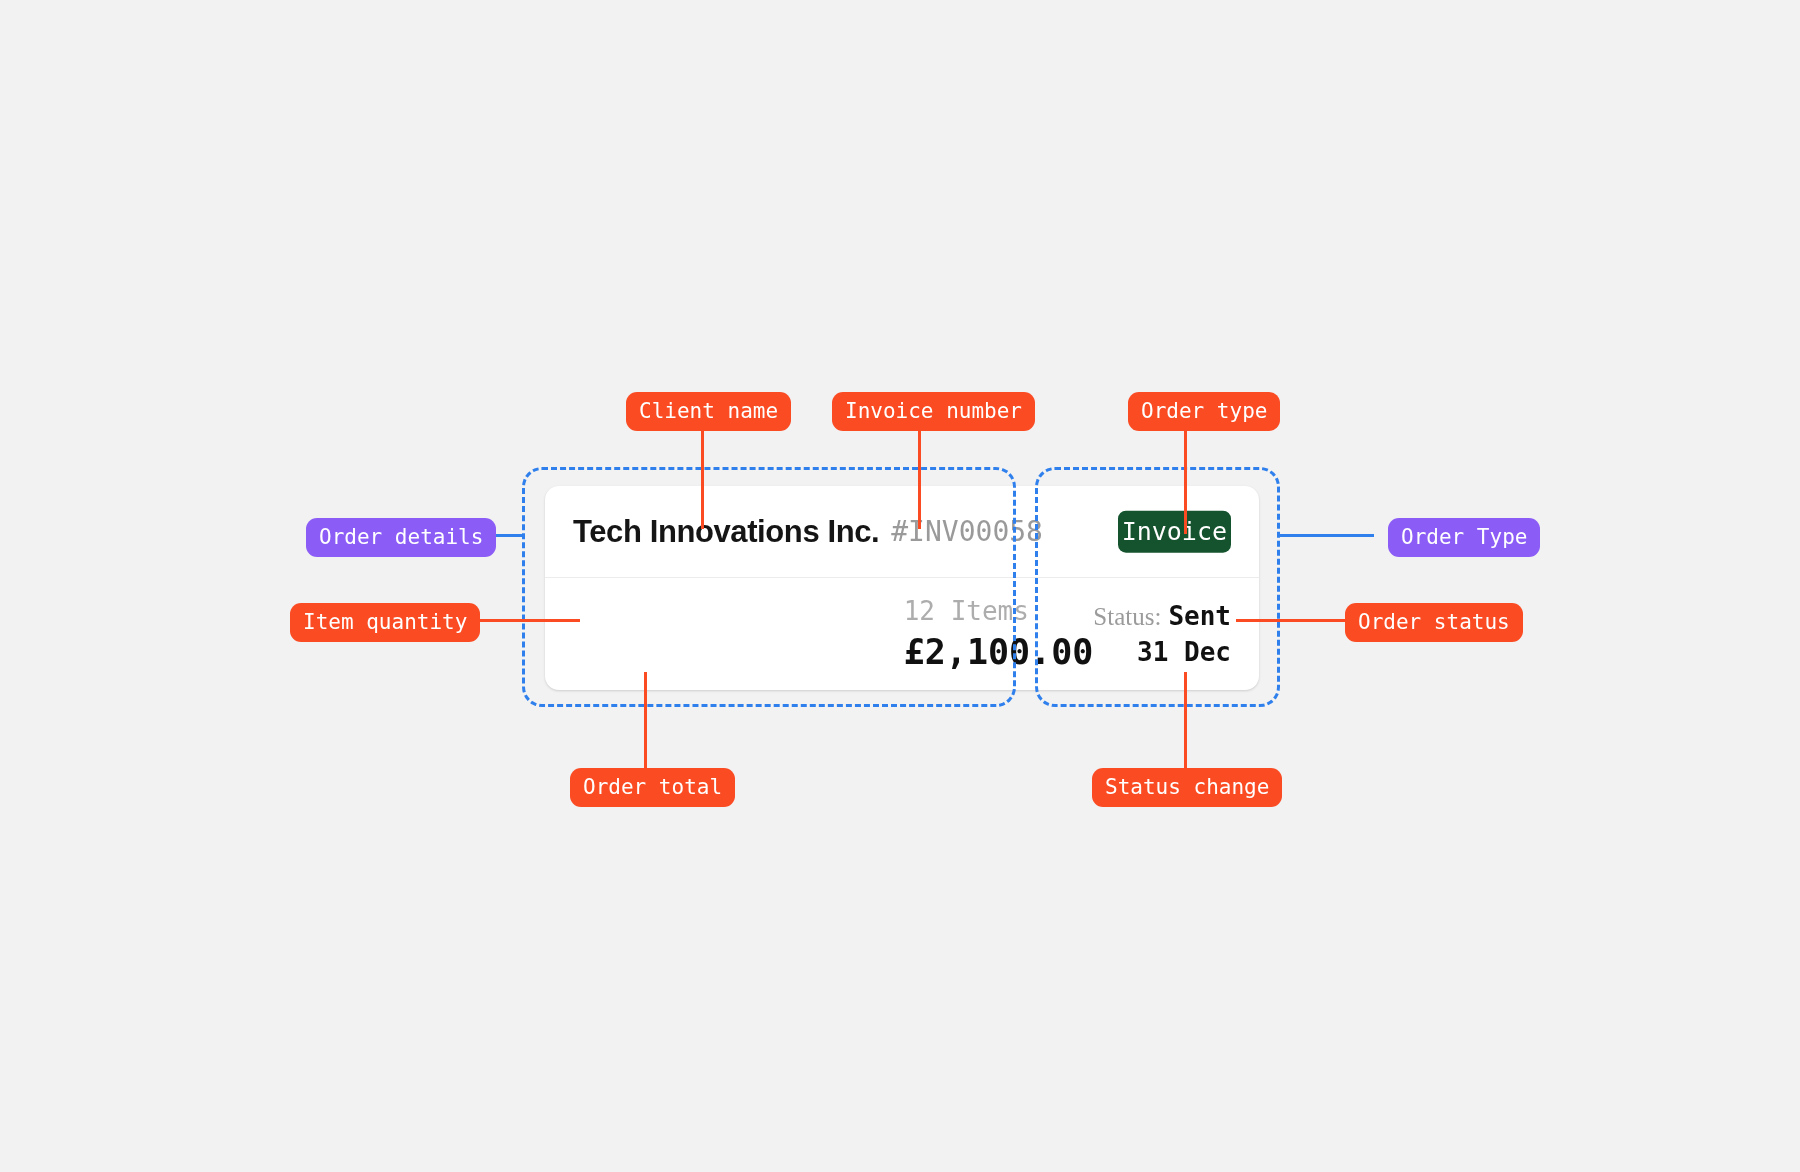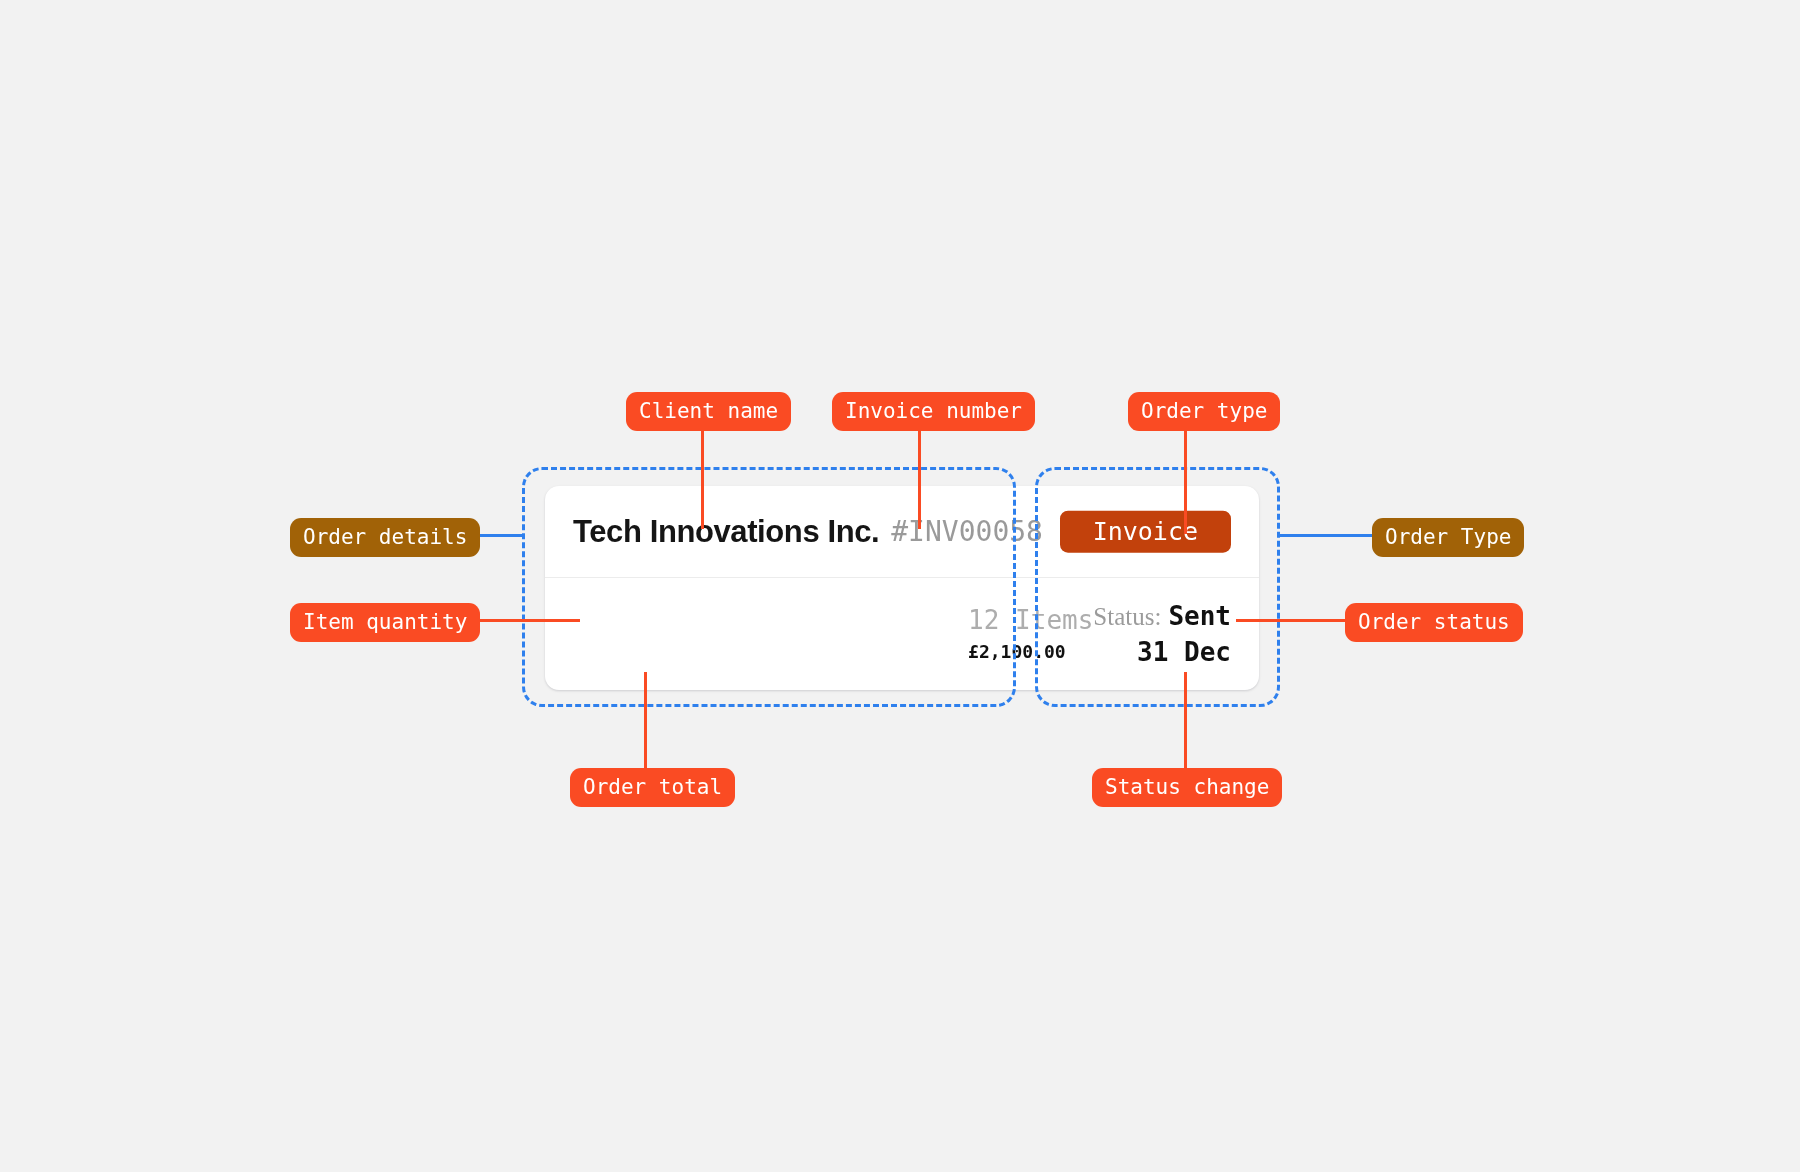--- a/index.html
+++ b/index.html
@@ -41,25 +41,25 @@
     font-family:"DejaVu Sans Mono", monospace;
     font-size:28px;
     color:#9a9a9a;
     margin-left:12px;
     white-space:nowrap;
   }
   .type-badge{
     position:absolute;
     right:28px; top:50%;
     transform:translateY(-50%);
-    background:#c2410c;
+    background:#14532d;
     color:#ffffff;
     font-family:"DejaVu Sans Mono", monospace;
     font-size:25px;
-    padding:7px 33px;
+    padding:7px 4px;
     border-radius:8px;
     line-height:1.15;
     white-space:nowrap;
   }
   .card-body{
     height:111px;
     display:flex;
     justify-content:flex-end;
     align-items:center;
     padding:0 28px;
@@ -67,21 +67,21 @@
   .body-col{ display:flex; flex-direction:column; gap:6px; }
   .body-col.right{ align-items:flex-end; text-align:right; }
   .item-qty{
     font-family:"DejaVu Sans Mono", monospace;
     font-size:26px;
     color:#adadad;
     white-space:nowrap;
   }
   .order-total{
     font-family:"DejaVu Sans Mono", monospace;
-    font-size:18px;
+    font-size:35px;
     font-weight:700;
     color:#111111;
     white-space:nowrap;
   }
   .status-line{ white-space:nowrap; font-size:25px; }
   .status-label{ color:#9b9b9b; font-family:Liberation Serif, serif; }
   .status-value{
     font-family:"DejaVu Sans Mono", monospace;
     font-weight:700;
     color:#111111;
@@ -112,21 +112,21 @@
     font-family:"DejaVu Sans Mono", monospace;
     font-size:21px;
     color:#ffffff;
     padding:7px 13px 8px;
     border-radius:11px;
     white-space:nowrap;
     line-height:1.15;
     z-index:8;
   }
   .tag.orange{ background:#fa4b23; }
-  .tag.blue  { background:#a16207; }
+  .tag.blue  { background:#8b5cf6;margin-left:16px; }
 
   
   .conn{ position:absolute; z-index:6; }
   .conn.orange{ background:#fa4b23; }
   .conn.blue  { background:#2f80ed; }
   .conn.v{ width:3px; }
   .conn.h{ height:3px; }
 </style>
 </head>
 <body>

